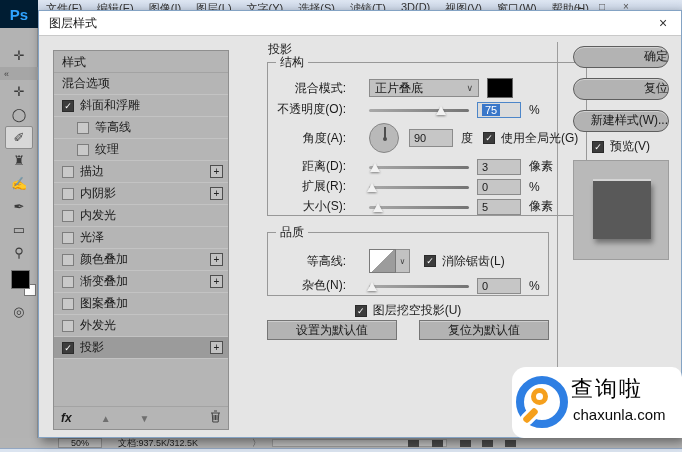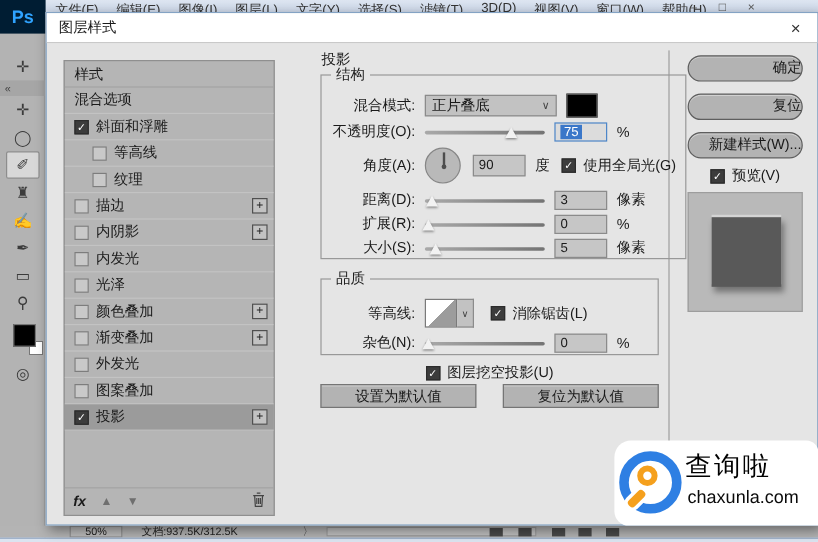--- a/index.html
+++ b/index.html
@@ -44,37 +44,37 @@
   #styles-header { height:22px; line-height:22px; padding-left:8px; border-bottom:1px solid #a3a3a3; }
   .srow { height:22px; display:flex; align-items:center; padding:0 5px 0 8px;
     border-bottom:1px solid #c3c3c3; }
   .srow.indent { padding-left:23px; }
   .srow.sel { background:#9b9b9b; }
   .srow .lbl { margin-left:6px; white-space:nowrap; }
   .srow.noCb .lbl { margin-left:0; }
   .plusbox { margin-left:auto; width:13px; height:13px; border:1px solid #4f4f4f;
     font-size:10px; line-height:11px; text-align:center; color:#222; background:#c2c2c2; }
   #styles-footer { position:absolute; left:0; right:0; bottom:0; height:23px;
-    border-top:1px solid #a3a3a3; display:flex; align-items:center; padding:0 7px; gap:12px; }
+    border-top:1px solid #a3a3a3; display:flex; align-items:center; padding:0 7px; gap:29px; }
   #fx-label { font-style:italic; font-weight:bold; font-size:12px; }
   .arr { color:#6f6f6f; font-size:10px; }
 
   
   .cb { width:12px; height:12px; border:1px solid #7d7d7d; background:#c9c9c9; flex:0 0 auto;
     display:inline-flex; align-items:center; justify-content:center; }
   .cb.on { background:#3c3c3c; border-color:#2b2b2b; color:#fff; font-size:9px; line-height:10px; }
 
   
   #panel-title { position:absolute; left:229px; top:5px; }
   fieldset { position:absolute; left:228px; width:282px; border:1px solid #989898; padding:4px 8px 4px 0; }
   fieldset legend { margin-left:8px; padding:0 4px; font-size:12px; }
   #fs-structure { top:18px; height:162px; }
   #fs-quality { top:188px; height:72px; }
   .frow { display:flex; align-items:center; margin:3px 0; }
-  .flabel { width:78px; text-align:right; margin-right:8px; flex:0 0 auto; white-space:nowrap; }
+  .flabel { width:78px; text-align:right; margin-right:23px; flex:0 0 auto; white-space:nowrap; }
   .slider { position:relative; width:100px; height:12px; flex:0 0 auto; }
   .slider .track { position:absolute; left:0; right:0; top:5px; height:3px; border-radius:2px;
     background:linear-gradient(to right,#a9a9a9,#747474); }
   .slider .thumb { position:absolute; top:2px; width:0; height:0; margin-left:-5px;
     border-left:5px solid transparent; border-right:5px solid transparent;
     border-bottom:9px solid #f2f2f2; filter:drop-shadow(0 1px 1px rgba(0,0,0,.45)); }
   .vbox { width:44px; height:16px; background:#c6c6c6; border:1px solid #8b8b8b;
     font-size:11px; line-height:14px; padding-left:4px; margin-left:8px; flex:0 0 auto; }
   .vbox.sel { background:#dcdcdc; border-color:#4d86c9; }
   .vbox.sel span { background:#3a77c9; color:#fff; padding:0 3px; }
@@ -236,25 +236,25 @@
         <span class="lbl">颜色叠加</span>
         <span class="plusbox">+</span>
       </div>
       <div class="srow">
         <span class="cb"></span>
         <span class="lbl">渐变叠加</span>
         <span class="plusbox">+</span>
       </div>
       <div class="srow">
         <span class="cb"></span>
+        <span class="lbl">图案叠加</span>
+      </div>
+      <div class="srow">
+        <span class="cb"></span>
         <span class="lbl">外发光</span>
-      </div>
-      <div class="srow">
-        <span class="cb"></span>
-        <span class="lbl">图案叠加</span>
       </div>
       <div class="srow sel">
         <span class="cb on">
             <span>✓</span>
           </span>
         <span class="lbl">投影</span>
         <span class="plusbox">+</span>
       </div>
 
       <div id="styles-footer">

